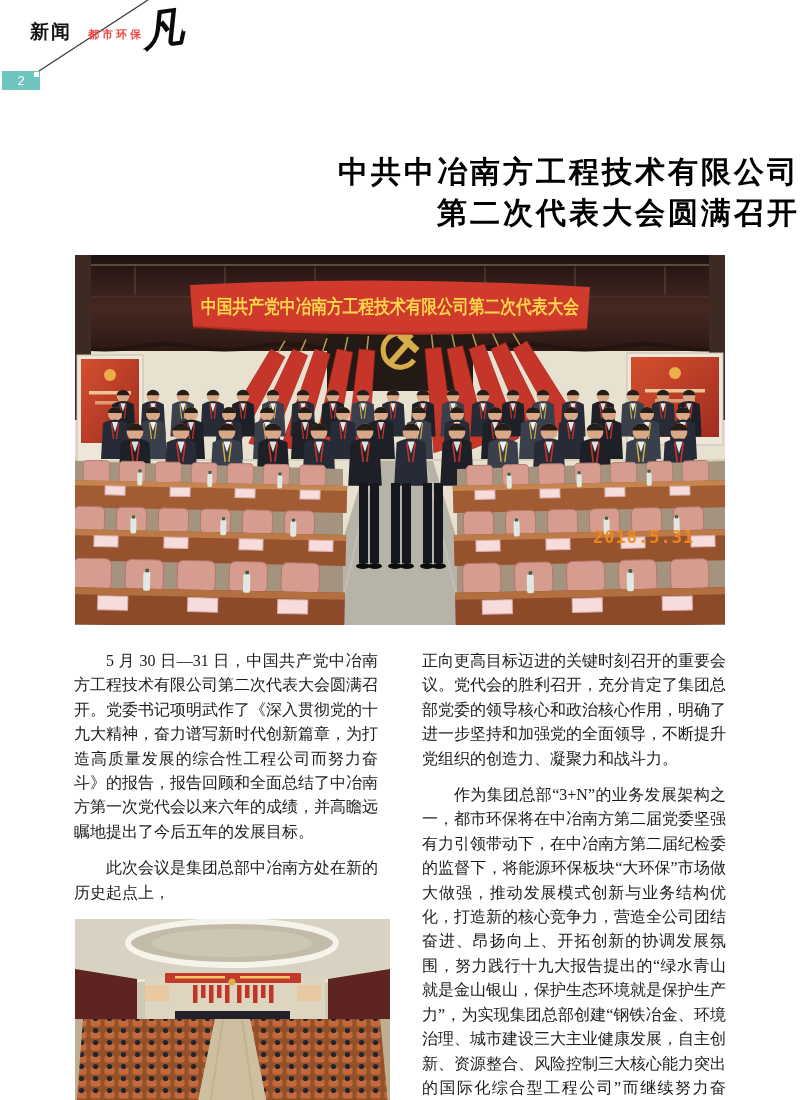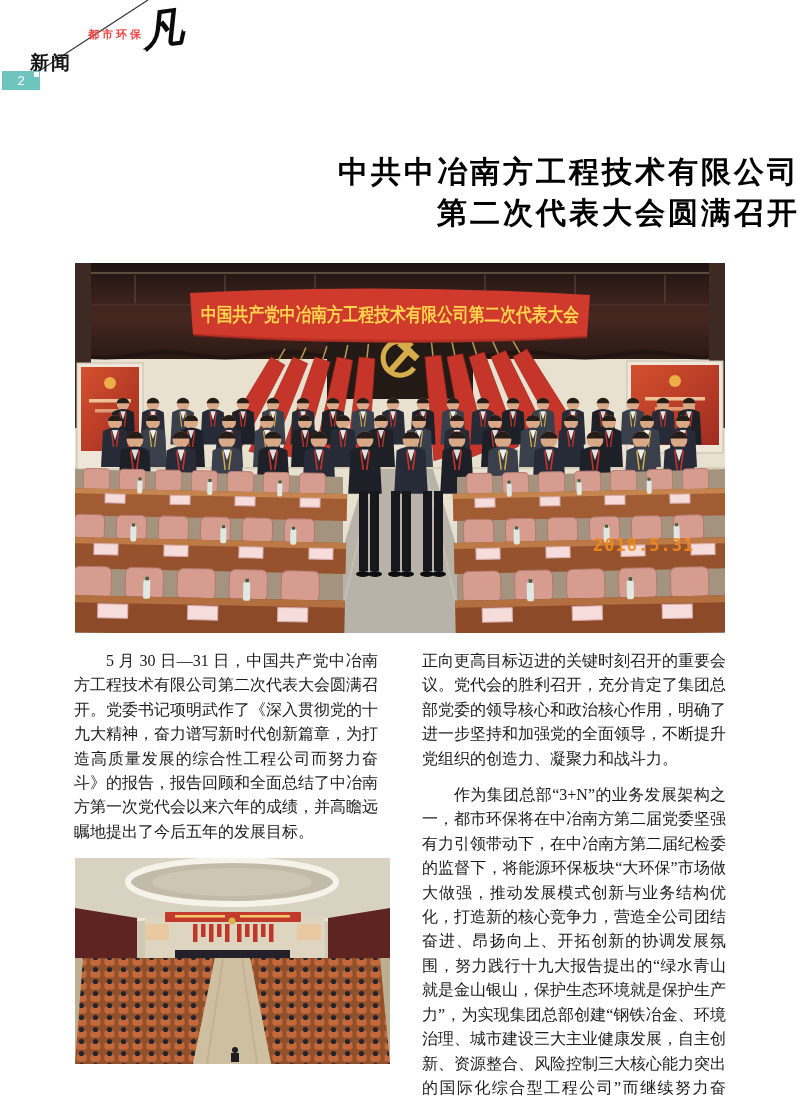--- a/index.html
+++ b/index.html
@@ -1,36 +1,36 @@
 <!DOCTYPE html>
 <html><head>
 <meta charset="utf-8">
 <style>
   html,body{margin:0;padding:0;background:#ffffff;}
   .page{position:relative;width:800px;height:1100px;background:#ffffff;overflow:hidden;
         font-family:"Liberation Serif",serif;color:#1c1c1c;}
   
   .section-label{position:absolute;left:30px;top:19px;font-family:"Liberation Sans",sans-serif;
-        font-weight:bold;font-size:19px;letter-spacing:2px;color:#141414;margin-top:31px;}
+        font-weight:bold;font-size:19px;letter-spacing:2px;color:#141414;}
   .header-line{position:absolute;left:0;top:0;width:170px;height:80px;}
   .masthead{position:absolute;left:88px;top:27px;font-family:"Liberation Sans",sans-serif;
         font-size:11px;letter-spacing:3px;color:#ef4444;font-weight:bold;}
   .masthead-glyph{position:absolute;left:141px;top:8px;font-size:42px;line-height:44px;color:#0b0b0b;
         font-family:"Liberation Serif",serif;font-style:italic;font-weight:bold;transform:rotate(-8deg);}
   .page-num{position:absolute;left:2px;top:71px;width:38px;height:19px;background:#6ec5bf;
         color:#ffffff;font-family:"Liberation Sans",sans-serif;font-size:13px;line-height:19px;
         text-align:center;}
   .page-num .notch{position:absolute;right:1px;top:1px;width:5px;height:5px;background:#ffffff;}
   
   .title{position:absolute;left:0;top:151px;width:800px;text-align:right;
         font-family:"Liberation Sans",sans-serif;font-weight:900;color:#000;
         font-size:30px;line-height:41px;letter-spacing:3px;}
   
   figure{margin:0;padding:0;}
-  .main-photo{position:absolute;left:75px;top:255px;width:650px;height:304px;margin-top:8px;}
+  .main-photo{position:absolute;left:75px;top:255px;width:650px;height:304px;}
   .small-photo{margin:14px 0 0 13px;width:315px;height:206px;}
   svg{display:block;}
   svg text{font-family:"Liberation Sans",sans-serif;}
   
   .columns{position:absolute;left:62px;top:637px;width:676px;display:flex;gap:20px;}
   .col{width:328px;font-size:16px;line-height:24.4px;text-align:justify;color:#1b1b1b;}
   .col p{margin:12px;}
   .indent{text-indent:2em;}
   .signature{margin-top:12px;text-align:right;padding-right:13px;
         font-family:"Liberation Sans",sans-serif;font-weight:bold;font-size:16px;color:#111;}
@@ -383,20 +383,21 @@
         </g>
       </g>
 
       <text class="date-text" x="518" y="288" font-size="17" fill="#f28a1c" opacity="0.92">2018.5.31</text>
     </svg>
   </figure>
 
   <div class="columns">
     <div class="col">
       <p class="indent">5 月 30 日—31 日，中国共产党中冶南方工程技术有限公司第二次代表大会圆满召开。党委书记项明武作了《深入贯彻党的十九大精神，奋力谱写新时代创新篇章，为打造高质量发展的综合性工程公司而努力奋斗》的报告，报告回顾和全面总结了中冶南方第一次党代会以来六年的成绩，并高瞻远瞩地提出了今后五年的发展目标。</p>
+      <p class="indent">此次会议是集团总部中冶南方处在新的历史起点上，</p>
 
       <figure class="small-photo">
         <svg viewBox="0 0 315 206" width="315" height="206">
           <defs>
             <pattern id="cw" width="14" height="12" patternUnits="userSpaceOnUse">
               <rect width="14" height="12" fill="#93512b"></rect>
               <rect x="1.5" y="4.5" width="10" height="7" rx="2" fill="#c4693c"></rect>
               <circle cx="6.5" cy="3.5" r="2.6" fill="#23232c"></circle>
             </pattern>
           </defs>

